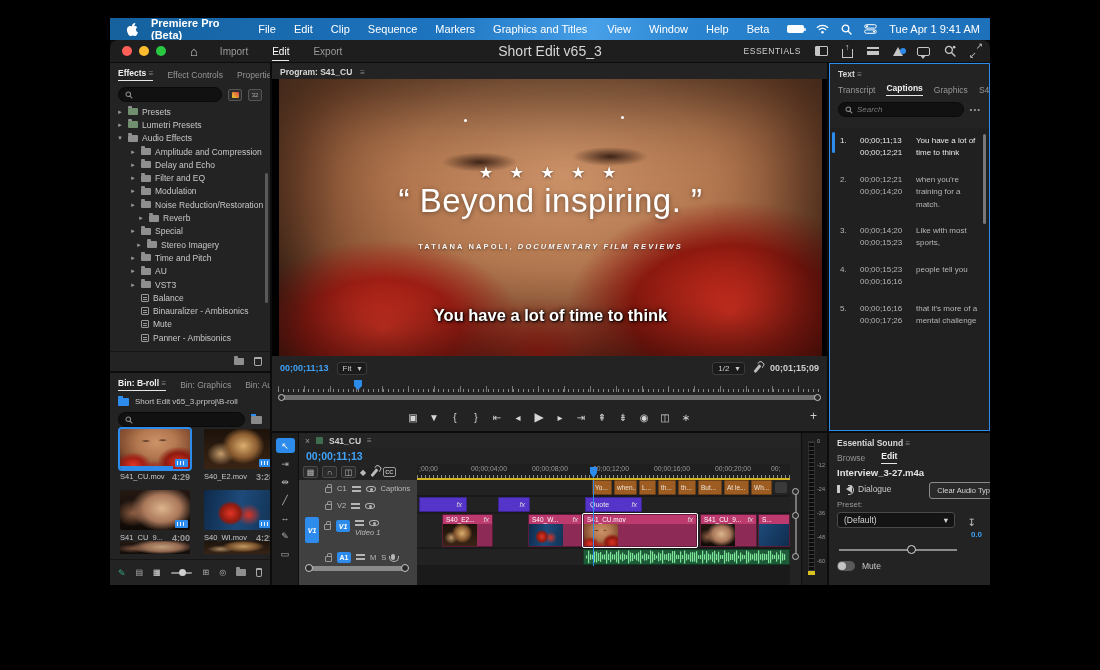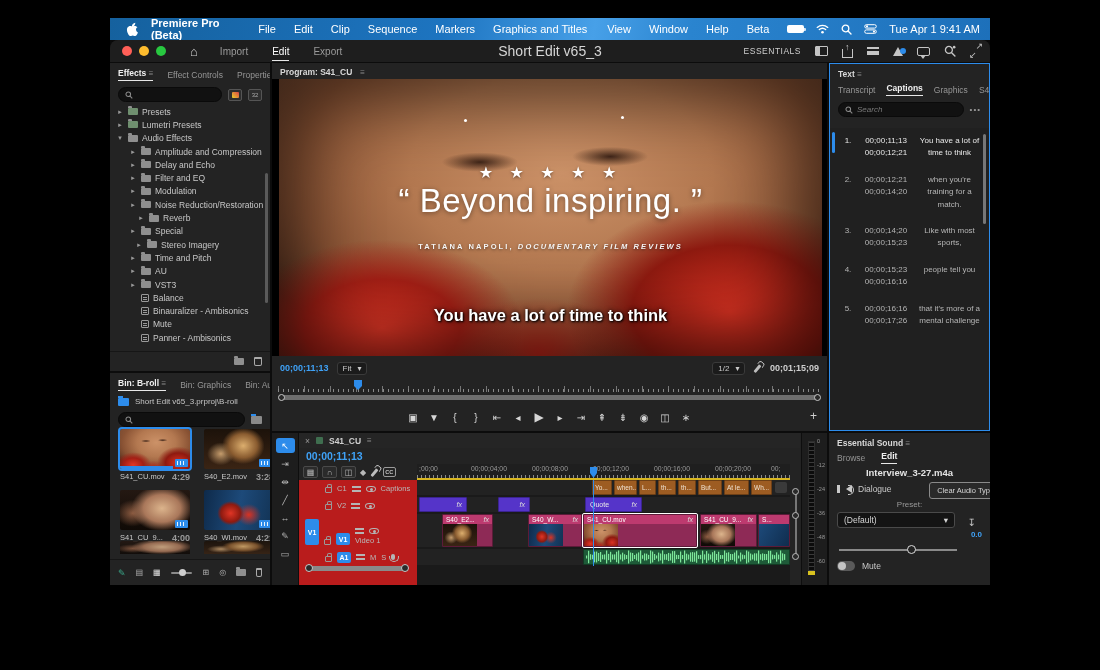--- a/index.html
+++ b/index.html
@@ -43,21 +43,21 @@
   .i-chat { width:13px; height:9px; border:1px solid #c5c5c5; border-radius:2px; position:relative; }
   .i-chat::after { content:""; position:absolute; left:2px; bottom:-4px; border-left:3px solid transparent; border-right:3px solid transparent; border-top:4px solid #c5c5c5; }
   .i-fs { position:relative; width:12px; height:12px; }
   .i-fs::before { content:"↗"; position:absolute; right:-1px; top:-4px; font-size:9px; color:#c5c5c5; }
   .i-fs::after { content:"↙"; position:absolute; left:-1px; bottom:-3px; font-size:9px; color:#c5c5c5; }
 
   
   .workspace { position:absolute; left:0; top:23px; right:0; bottom:0; display:flex; gap:2px; }
   .col-left { width:160px; display:flex; flex-direction:column; gap:2px; }
   .col-center { flex:1; display:flex; flex-direction:column; gap:2px; }
-  .col-right { width:161px; display:flex; flex-direction:column; gap:2px;text-align:center; }
+  .col-right { width:161px; display:flex; flex-direction:column; gap:2px; }
   .panel { background:#232323; position:relative; overflow:hidden; }
 
   .ptabs { display:flex; align-items:center; gap:14px; padding:5px 8px 3px; font-size:8.5px; color:#969696; white-space:nowrap; }
   .ptab.active { color:#efefef; font-weight:bold; border-bottom:1.5px solid #e8e8e8; padding-bottom:2px; }
   .pmenu { color:#8a8a8a; font-size:8px; }
 
   .searchrow { display:flex; align-items:center; gap:6px; padding:3px 8px; }
   .searchbox { flex:1; height:15px; background:#111; border:1px solid #0a0a0a; border-radius:8px; display:flex; align-items:center; padding:0 6px; gap:4px; color:#8a8a8a; font-size:8px; }
   .searchbox .ph { font-style:italic; color:#7a7a7a; }
   .badge { width:14px; height:12px; border:1px solid #555; border-radius:2px; background:#2e2e2e; color:#aaa; font-size:6px; display:flex; align-items:center; justify-content:center; }
@@ -151,21 +151,21 @@
   .seq-chip { width:7px; height:7px; background:#3f6e4f; border-radius:1px; }
   .tl-tc { position:absolute; left:27px; top:15px; width:118px; height:16px; display:flex; align-items:center; padding:0 7px; font-size:10.5px; font-weight:bold; color:#3fa2f7; background:#232323; }
   .tl-iconrow { position:absolute; left:27px; top:31px; width:118px; height:16px; display:flex; align-items:center; gap:4px; padding:0 4px; }
   .tgl { width:15px; height:12px; border:1px solid #4a4a4a; border-radius:2px; color:#b9b9b9; font-size:8px; display:flex; align-items:center; justify-content:center; background:#2b2b2b; }
   .plain-ic { color:#b9b9b9; font-size:8px; }
   .ccbadge { border:1px solid #9a9a9a; border-radius:2px; color:#c5c5c5; font-size:5.5px; padding:1px 1.5px; font-weight:bold; }
   .tl-ruler { position:absolute; left:145px; top:31px; width:373px; height:16px; background:#1f1f1f; border-bottom:2px solid #d8b621; overflow:hidden; }
   .tl-ruler .rlab { position:absolute; top:1px; font-size:6.8px; color:#9a9a9a; white-space:nowrap; }
   .tl-ruler .ticks { position:absolute; left:0; right:0; bottom:0; height:3px; background:repeating-linear-gradient(90deg,#8a8a8a 0 1px, transparent 1px 4px); }
   .ruler-ph { position:absolute; top:3px; width:7px; height:11px; background:#2d8ceb; clip-path:polygon(0 0,100% 0,100% 55%,50% 100%,0 55%); }
-  .tl-headers { position:absolute; left:27px; top:47px; width:118px; bottom:0; background:#b91c1c; font-size:7.5px; color:#b9b9b9; }
+  .tl-headers { position:absolute; left:27px; top:47px; width:118px; bottom:0; background:#404040; font-size:7.5px; color:#b9b9b9; }
   .hrow { position:absolute; left:0; right:0; display:flex; align-items:center; gap:5px; padding-left:6px; }
   .i-lock { width:7px; height:6px; border:1px solid #9a9a9a; border-radius:1px; position:relative; margin-top:3px; flex:0 0 auto; }
   .i-lock::before { content:""; position:absolute; left:1px; top:-4px; width:3px; height:3px; border:1px solid #9a9a9a; border-bottom:none; border-radius:2px 2px 0 0; }
   .i-eye { width:10px; height:6px; border:1px solid #b5b5b5; border-radius:50% / 60%; position:relative; flex:0 0 auto; }
   .i-eye::before { content:""; position:absolute; left:3px; top:1px; width:3px; height:3px; background:#b5b5b5; border-radius:50%; }
   .i-stack { width:9px; height:2px; background:#b5b5b5; box-shadow:0 4px 0 #b5b5b5; margin-bottom:4px; flex:0 0 auto; }
   .i-mic { width:4px; height:6px; background:#b5b5b5; border-radius:2px; position:relative; flex:0 0 auto; }
   .i-mic::after { content:""; position:absolute; left:-2.5px; top:2px; width:8px; height:5px; border:1px solid #b5b5b5; border-top:none; border-radius:0 0 5px 5px; }
   .patch { background:#2d8ceb; color:#fff; border-radius:2px; font-size:7px; font-weight:bold; display:flex; align-items:center; justify-content:center; }
   .tl-tracks { position:absolute; left:145px; top:47px; width:373px; bottom:0; background:#1a1a1a; }
@@ -609,21 +609,21 @@
                 <span class="i-eye"></span>
                 <span>Captions</span>
               </div>
               <div class="hrow" style="top:19px; height:13px;">
                 <span style="width:15px"></span>
                   <span class="i-lock"></span>
                 <span>V2</span>
                 <span class="i-stack"></span>
                 <span class="i-eye"></span>
               </div>
-              <div class="hrow" style="top:35px; height:30px; align-items:flex-end; padding-top:3px;">
+              <div class="hrow" style="top:35px; height:30px; align-items:flex-start; padding-top:3px;font-style:italic;">
                 <span class="patch" style="width:14px; height:26px; margin-top:-1px;">V1</span>
                 <span class="i-lock" style="margin-top:6px"></span>
                 <span class="patch" style="width:14px; height:12px; margin-top:2px;">V1</span>
                 <span style="display:flex; flex-direction:column; gap:2px; margin-top:2px;">
                   <span style="display:flex; gap:5px; align-items:center;">
                       <span class="i-stack"></span>
                       <span class="i-eye"></span>
                     </span>
                   <span>Video 1</span>
                 </span>

